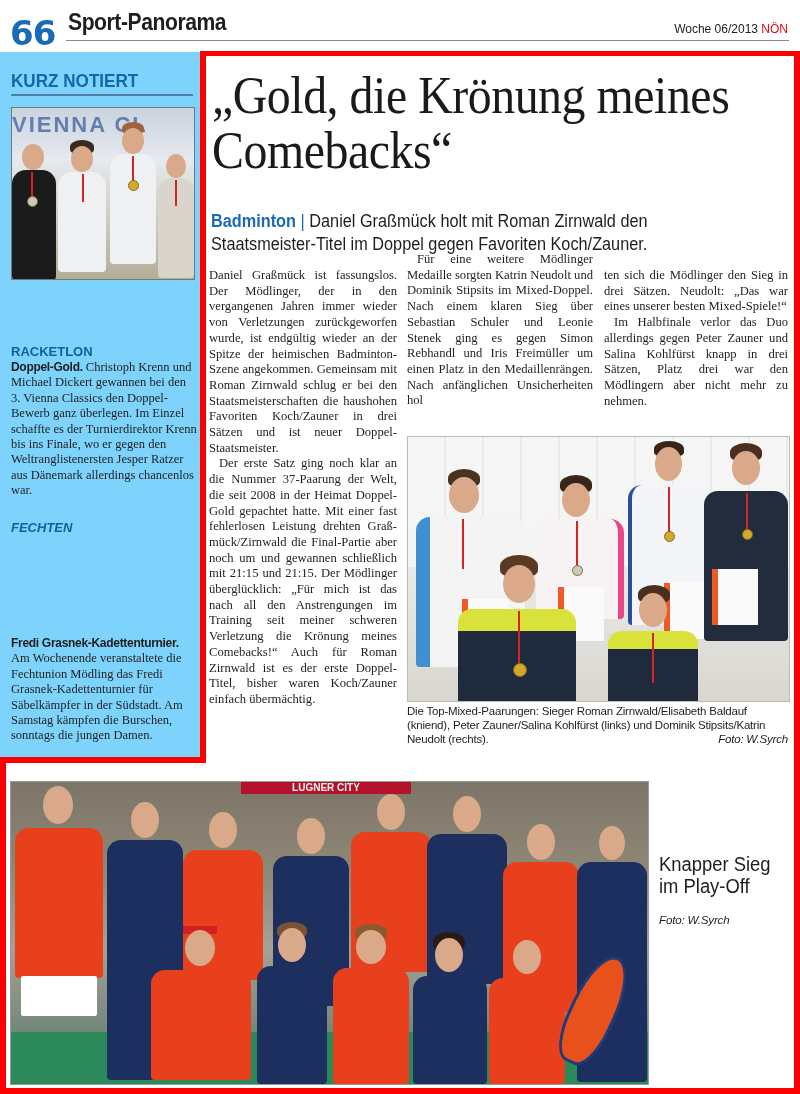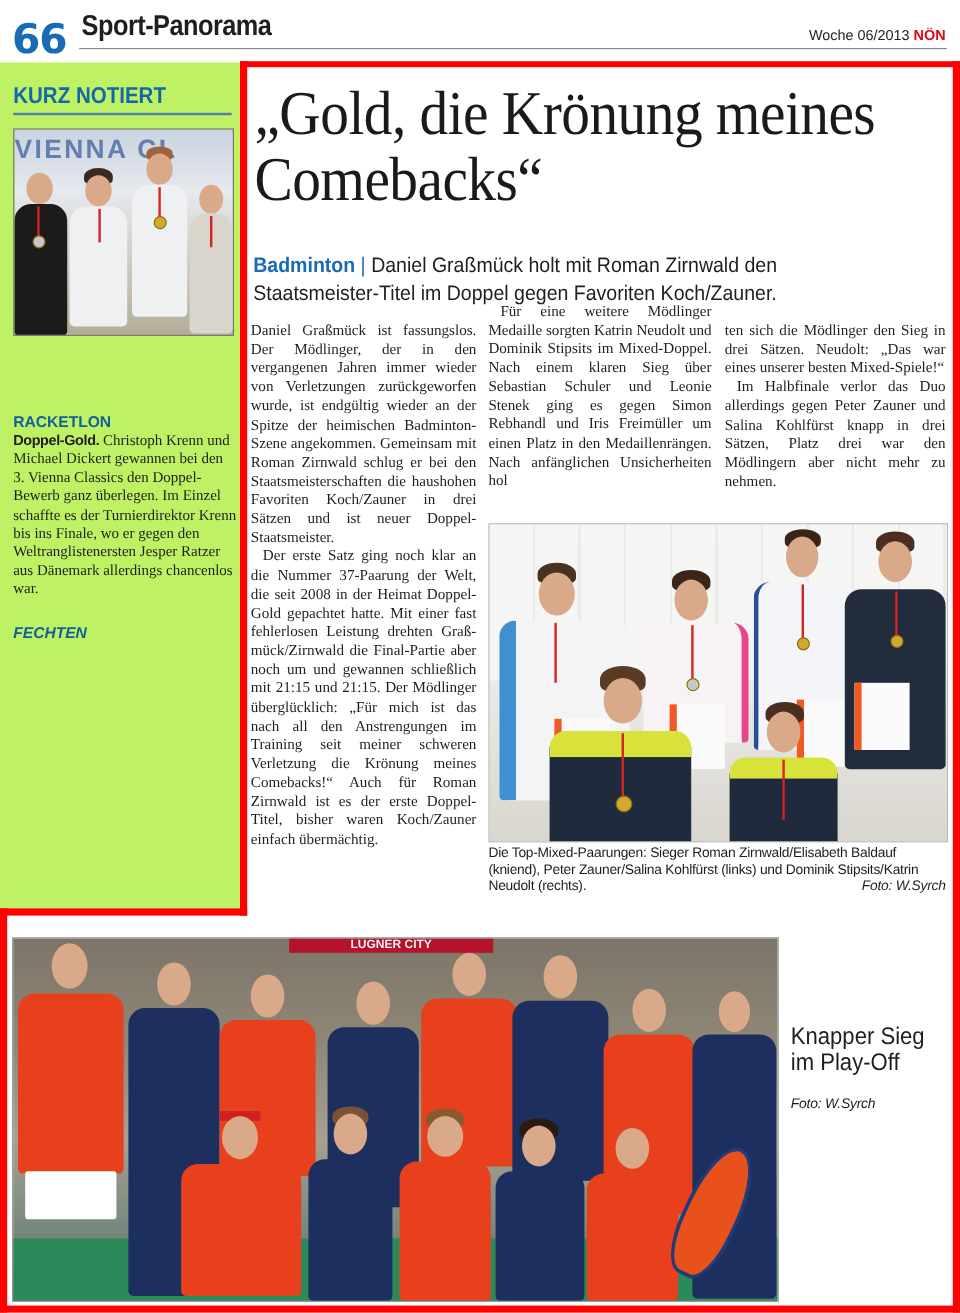--- a/index.html
+++ b/index.html
@@ -8,24 +8,24 @@
     background: #ffffff; color: #1e1e1e;
     font-family: "Liberation Serif", serif;
   }
   .abs { position: absolute; }
 
   
   .page-num { left: 10px; top: 2px; font: bold 34px "DejaVu Sans", sans-serif; color: #1a6bb5; letter-spacing: -1px; margin-top: 11px; }
   .section-title { left: 68px; top: 8px; font: bold 24px "Liberation Sans", sans-serif; color: #1e1e1e; letter-spacing: -0.5px; transform: scaleX(0.88); transform-origin: left; }
   .header-rule { left: 66px; top: 40px; width: 723px; height: 1px; background: #8a8a8a; }
   .issue { right: 12px; top: 22px; font: 12px "Liberation Sans", sans-serif; color: #222; }
-  .issue .brand { color: #e30613; font-weight: bold; }
-
-  
-  .sidebar { left: 0; top: 52px; width: 204px; height: 708px; background: #bef264; }
+  .issue .brand { color: #e30613; font-weight: normal; }
+
+  
+  .sidebar { left: 0; top: 52px; width: 204px; height: 708px; background: #7dd3fc; }
   .sb-head { position: absolute; left: 11px; top: 18px; font: bold 19px "Liberation Sans", sans-serif; color: #1566aa; transform: scaleX(0.9); transform-origin: left; }
   .sb-rule { position: absolute; left: 11px; top: 42px; width: 182px; height: 2px; background: #4f7ea8; }
   .sb-photo { position: absolute; left: 11px; top: 55px; width: 182px; height: 171px; overflow: hidden; border: 1px solid #777;
      background: linear-gradient(180deg, #c9d3df 0%, #e6e9ee 30%, #d4d4d0 55%, #b3ad97 100%); }
   .sb-caption { position: absolute; left: 11px; top: 232px; width: 186px; font: 11.5px "Liberation Sans", sans-serif; line-height: 14px; color: #1e1e1e; }
   .sb-caption i { font-style: italic; }
   .sb-cat { position: absolute; left: 11px; font: bold 13px "Liberation Sans", sans-serif; color: #135f9c; }
   .sb-text { position: absolute; left: 11px; width: 186px; font: 12.5px "Liberation Serif", serif; line-height: 15.4px; color: #1e1e1e; }
   .sb-text b { font-family: "Liberation Sans", sans-serif; font-size: 12px; letter-spacing: -0.3px; }
 
@@ -108,20 +108,23 @@
     </div>
   </div>
 
   <div class="sb-cat" style="top:292px;">RACKETLON</div>
   <div class="sb-text" style="top:308px;">
     <b>Doppel-Gold.</b><span> Christoph Krenn und Michael Dickert gewannen bei den 3. Vienna Classics den Doppel-Bewerb ganz überlegen. Im Einzel schaffte es der Turnierdirektor Krenn bis ins Finale, wo er gegen den Weltranglistenersten Jesper Ratzer aus Dänemark allerdings chancenlos war.</span>
   </div>
 
   <div class="sb-cat" style="top:468px;font-style:italic;">FECHTEN</div>
 
+  <div class="sb-text" style="top:584px;">
+    <b>Fredi Grasnek-Kadettenturnier.</b><span> Am Wochenende veranstaltete die Fechtunion Mödling das Fredi Grasnek-Kadettenturnier für Säbelkämpfer in der Südstadt. Am Samstag kämpfen die Burschen, sonntags die jungen Damen.</span>
+  </div>
 </div>
 
 <div class="abs headline">„Gold, die Krönung meines Comebacks“</div>
 <div class="abs subhead">
   <span class="kicker">Badminton</span><span class="kicker" style="font-weight:normal"> | </span><span>Daniel Graßmück holt mit Roman Zirnwald den Staatsmeister-Titel im Doppel gegen Favoriten Koch/Zauner.</span>
 </div>
 
 <div class="abs col col1">
   <p>Daniel Graßmück ist fassungs­los. Der Mödlinger, der in den vergangenen Jahren immer wie­der von Verletzungen zurückge­worfen wurde, ist endgültig wie­der an der Spitze der heimi­schen Badminton-Szene ange­kommen. Gemeinsam mit Ro­man Zirnwald schlug er bei den Staatsmeisterschaften die haus­hohen Favoriten Koch/Zauner in drei Sätzen und ist neuer Doppel-Staatsmeister.</p>
   <p>Der erste Satz ging noch klar an die Nummer 37-Paarung der Welt, die seit 2008 in der Hei­mat Doppel-Gold gepachtet hat­te. Mit einer fast fehlerlosen Leistung drehten Graß­mück/Zirnwald die Final-Partie aber noch um und gewannen schließlich mit 21:15 und 21:15. Der Mödlinger über­glücklich: „Für mich ist das nach all den Anstrengungen im Training seit meiner schweren Verletzung die Krönung meines Comebacks!“ Auch für Roman Zirnwald ist es der erste Dop­pel-Titel, bisher waren Koch/Zauner einfach über­mächtig.</p>

